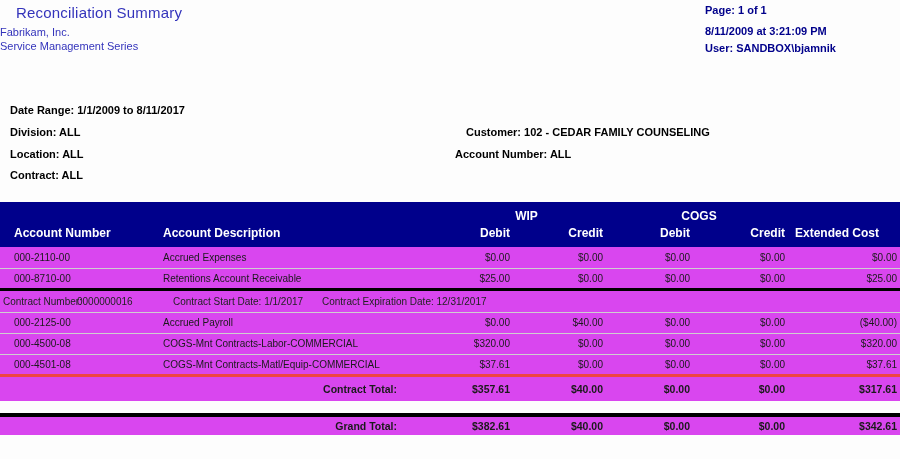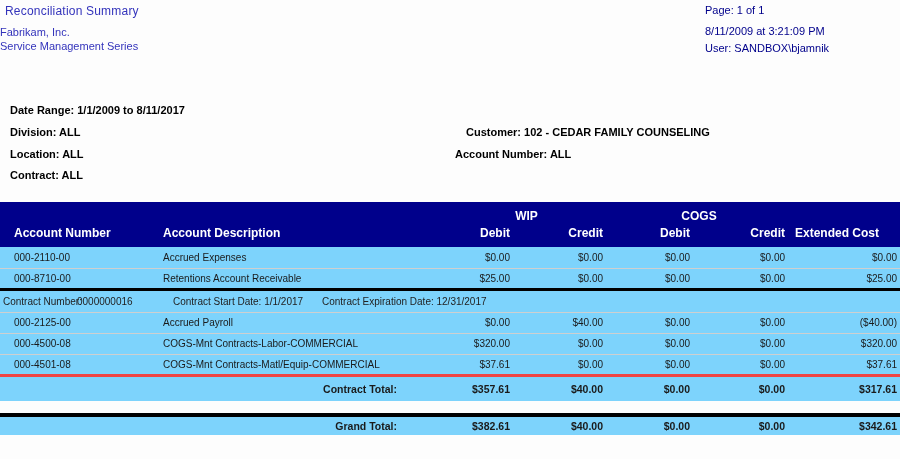--- a/index.html
+++ b/index.html
@@ -3,24 +3,24 @@
 <meta charset="utf-8">
 <style>
   * { margin:0; padding:0; box-sizing:border-box; }
   html,body { background:#ffffff; }
   #page {
     position:relative; width:900px; height:459px;
     background:#fdfdfd; overflow:hidden;
     font-family:"Liberation Sans", sans-serif;
     color:#000;
   }
-  .rpt-title   { position:absolute; left:5px; right:0; top:4px;  font-size:12px; color:#3333bb; letter-spacing:0.2px; }
+  .rpt-title   { position:absolute; left:16px; right:0; top:4px;  font-size:15px; color:#3333bb; letter-spacing:0.2px; }
   .rpt-company { position:absolute; left:0; right:0; top:26px; font-size:11px; color:#3333bb; }
   .rpt-series  { position:absolute; left:0; right:0; top:40px; font-size:11px; color:#3333bb; }
-  .meta { position:absolute; left:705px; font-size:11px; font-weight:normal; color:#00008b; white-space:nowrap; }
+  .meta { position:absolute; left:705px; font-size:11px; font-weight:bold; color:#00008b; white-space:nowrap; }
   .meta.page { top:4px; }
   .meta.datetime { top:25px; }
   .meta.user { top:42px; }
   
   .filter { position:absolute; font-size:11px; font-weight:bold; color:#000; white-space:nowrap; }
   .f-daterange { left:10px;  top:104px; }
   .f-division  { left:10px;  top:126px; }
   .f-location  { left:10px;  top:148px; }
   .f-contract  { left:10px;  top:169px; }
   .f-customer  { left:466px; top:126px; }
@@ -28,21 +28,21 @@
   
   table { position:absolute; left:0; top:202px; width:900px; border-collapse:collapse; table-layout:fixed; }
   thead th { background:#00008b; color:#fff; font-size:12px; font-weight:bold; }
   tr.grp-row th { height:22px; vertical-align:middle; padding-top:6px; }
   th.grp { text-align:center; }
   tr.col-row th { height:23px; vertical-align:bottom; padding-bottom:7px; }
   th.h-left  { text-align:left; }
   th.h-right { text-align:right; padding-right:5px; }
   th.pad14, td.pad14 { padding-left:14px; }
   th.pad3,  td.pad3  { padding-left:3px; }
-  tbody td { font-size:10px; color:#1a1a1a; background:#7dd3fc; height:21px; vertical-align:middle; }
+  tbody td { font-size:10px; color:#1a1a1a; background:#d946ef; height:21px; vertical-align:middle; }
   tr.data td { border-bottom:1px solid #cfcfcf; }
   td.num { text-align:right; padding-right:5px; white-space:nowrap; }
   td.ext { text-align:right; padding-right:3px; white-space:nowrap; }
   tr.sect-end td { border-bottom:3px solid #000; }
   tr.contract-info td { border-bottom:1px solid #cfcfcf; height:23px; position:relative; font-size:10px; color:#222; }
   .ci { position:absolute; top:5px; white-space:nowrap; }
   .ci-numlabel { left:3px; }
   .ci-num      { left:77px; }
   .ci-start    { left:173px; }
   .ci-exp      { left:322px; }

